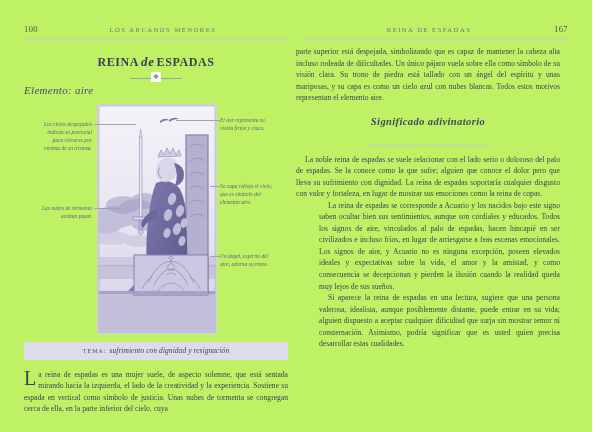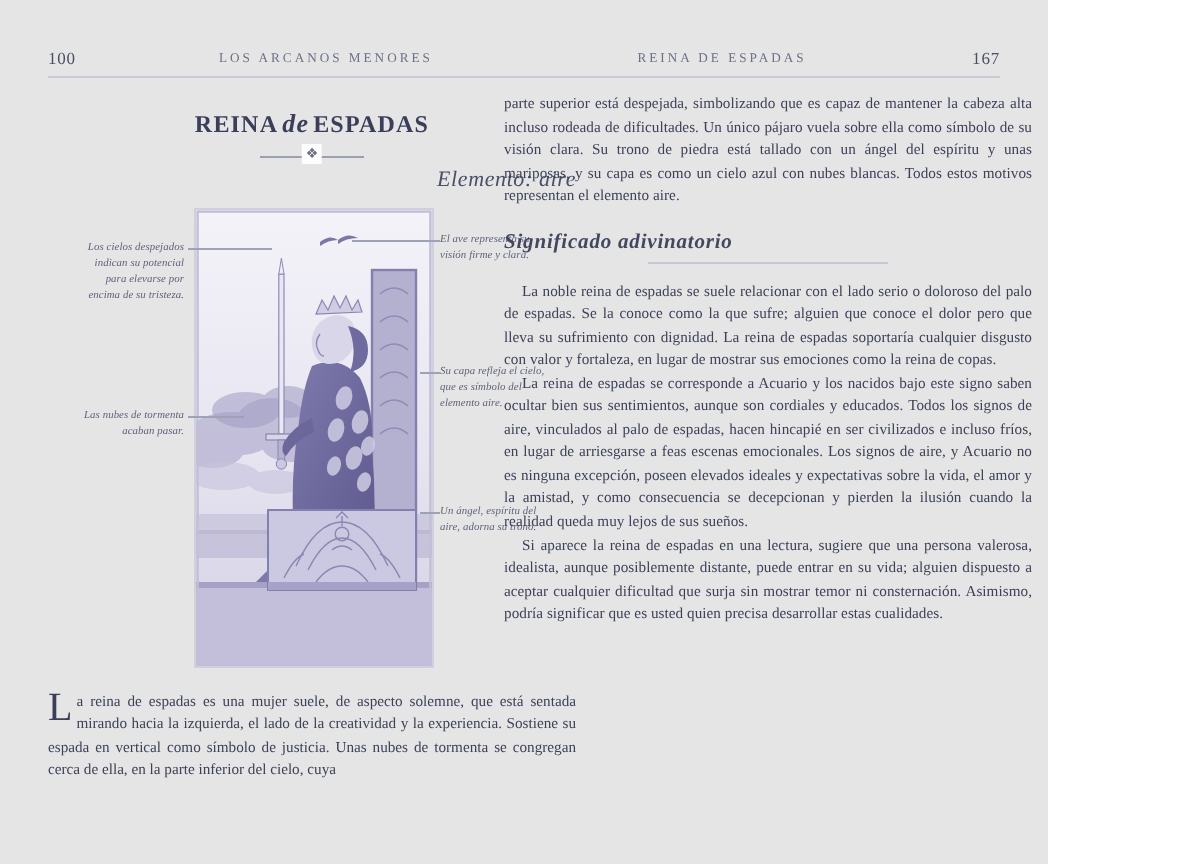--- a/index.html
+++ b/index.html
@@ -10,23 +10,23 @@
     width: 600px;
     height: 432px;
     overflow: hidden;
     background: #ffffff;
     font-family: "Liberation Serif", serif;
     color: #3b3f55;
   }
 
   .spread {
     position: relative;
-    width: 524px;
+    width: 592px;
     height: 432px;
-    background: #e5e5e5;
+    background: #bef264;
     box-sizing: border-box;
   }
 
   
   .running-head {
     position: absolute;
     top: 22px;
     height: 14px;
     display: flex;
     align-items: center;
@@ -61,21 +61,21 @@
   .rule-right { right: 24px; width: 264px; }
 
   
   .page {
     position: absolute;
     top: 46px;
     width: 264px;
     height: 368px;
   }
   .page-left  { left: 24px; }
-  .page-right { right: 8px; }
+  .page-right { right: 32px; }
 
   
   .chapter-title {
     text-align: center;
     font-size: 17px;
     letter-spacing: 0.6px;
     color: #3a3e58;
     font-variant: small-caps;
     text-transform: lowercase;
     margin: 6px 0 0 0;
@@ -114,21 +114,21 @@
     top: -4px;
     transform: translateX(-50%);
     font-size: 7px;
     color: #6b6f88;
     background: #fdfdfd;
     padding: 0 2px;
     line-height: 10px;
   }
 
   .element-line {
-    text-align: right;
+    text-align: left;
     font-style: italic;
     font-size: 11px;
     color: #4a4e66;
     letter-spacing: 0.3px;
     margin: 1px 0 8px 0;
   }
 
   
   .card-block {
     position: relative;
@@ -206,46 +206,47 @@
   
   .body-text {
     font-size: 7.6px;
     line-height: 1.52;
     text-align: justify;
     color: #3d4158;
     margin: 0;
     letter-spacing: 0.02px;
     hyphens: auto;
   }
-  .body-text + .body-text { text-indent: 9px; margin-top: 0; }
+  .body-text + .body-text { text-indent: 9px; margin-top: 0; margin-left: 23px; }
 
   .intro-para {
     margin-top: 9px;
     font-size: 7.6px;
     line-height: 1.52;
     text-align: justify;
     color: #3d4158;
     position: relative;
   }
   .dropcap {
     float: left;
     font-size: 20px;
     line-height: 16px;
     padding: 1px 2px 0 0;
     color: #3a3e58;
     font-family: "Liberation Serif", serif;
   }
 
   
   .sub-head {
+    text-align: center;
     font-style: italic;
     font-size: 10.5px;
     color: #44485f;
     letter-spacing: 0.4px;
-    margin: 12px 0 4px 0;
+    margin: 12px 0 18px 0;
   }
   .sub-rule {
     width: 120px;
     height: 1px;
     background: #c4c7d5;
     margin: 4px auto 8px auto;
   }
 </style>
 </head>
 <body>
@@ -385,20 +386,24 @@
       <div class="leader l4"></div>
       <div class="leader l5"></div>
 
       <div class="anno anno-left a1">Los cielos despejados indican su potencial para elevarse por encima de su tristeza.</div>
       <div class="anno anno-left a2">Las nubes de tormenta acaban pasar.</div>
       <div class="anno anno-right a3">El ave representa su visión firme y clara.</div>
       <div class="anno anno-right a4">Su capa refleja el cielo, que es símbolo del elemento aire.</div>
       <div class="anno anno-right a5">Un ángel, espíritu del aire, adorna su trono.</div>
     </div>
 
+    <div class="theme-banner">
+      <span class="theme-label">Tema:</span>
+      <span class="theme-text">sufrimiento con dignidad y resignación</span>
+    </div>
 
     <div class="intro-para">
       <span class="dropcap">L</span><span>a reina de espadas es una mujer suele, de aspecto solemne, que está sentada mirando hacia la izquierda, el lado de la creatividad y la experiencia. Sostiene su espada en vertical como símbolo de justicia. Unas nubes de tormenta se congregan cerca de ella, en la parte inferior del cielo, cuya</span>
     </div>
   </div>
 
   <div class="page page-right">
 
     <p class="body-text">parte superior está despejada, simbolizando que es capaz de mantener la cabeza alta incluso rodeada de dificultades. Un único pájaro vuela sobre ella como símbolo de su visión clara. Su trono de piedra está tallado con un ángel del espíritu y unas mariposas, y su capa es como un cielo azul con nubes blancas. Todos estos motivos representan el elemento aire.</p>
 

